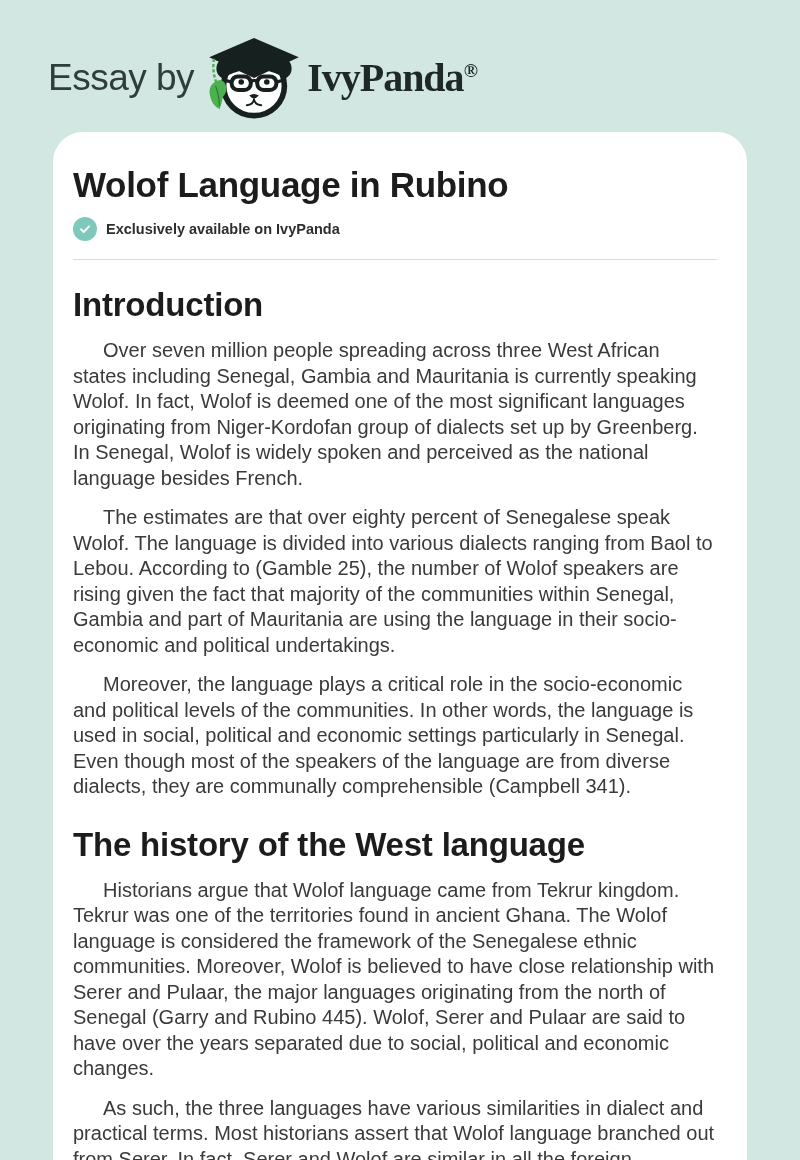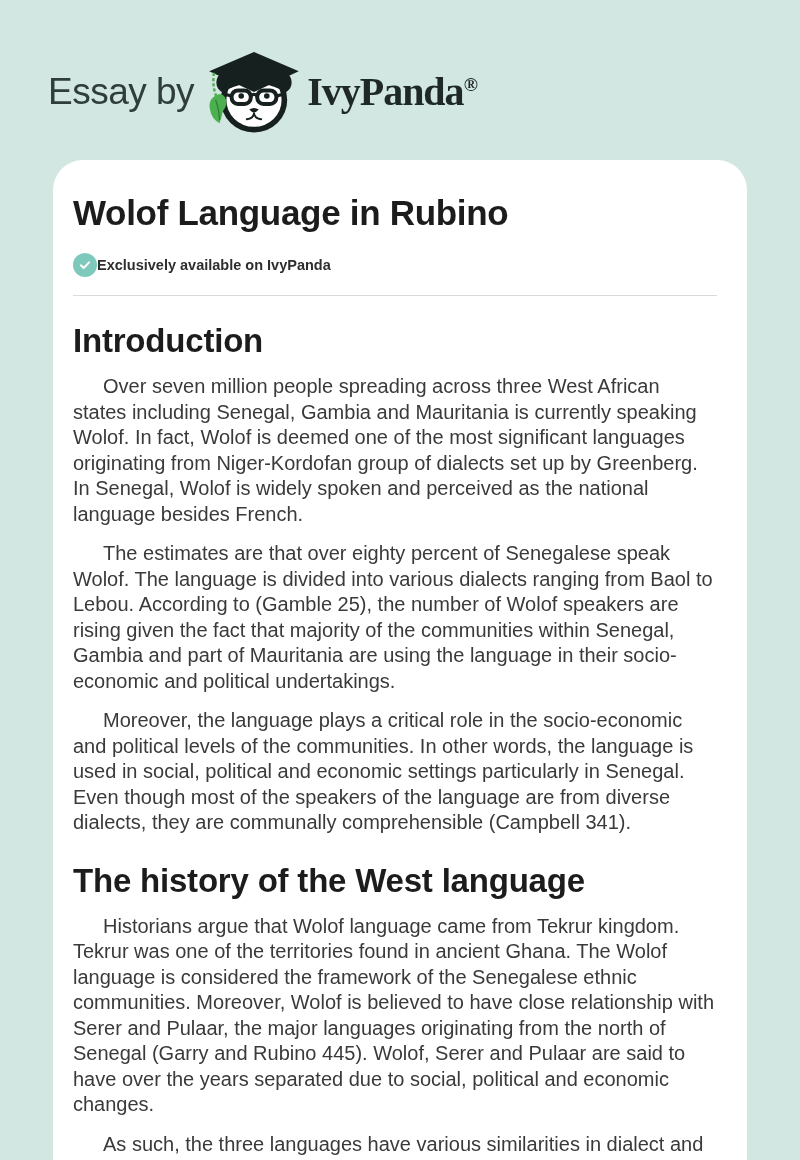--- a/index.html
+++ b/index.html
@@ -7,21 +7,21 @@
   body {
     width: 800px;
     height: 1160px;
     background: #d2e6e2;
     font-family: "Liberation Sans", sans-serif;
     overflow: hidden;
   }
 
   
   .site-header {
-    height: 160px;
+    height: 132px;
     display: flex;
     align-items: center;
     padding: 24px 0 0 48px;
   }
   .essay-by {
     font-size: 37px;
     letter-spacing: -0.5px;
     color: #2f3d3b;
   }
   .logo-group {
@@ -56,22 +56,22 @@
   .essay-title {
     margin: 0;
     font-size: 35px;
     font-weight: 700;
     letter-spacing: -0.3px;
     color: #1c1c1c;
   }
   .avail-row {
     display: flex;
     align-items: center;
-    gap: 0;
-    margin-top: 20px;
+    gap: 9px;
+    margin-top: 12px;
   }
   .check-badge {
     width: 24px;
     height: 24px;
     border-radius: 50%;
     background: #7fc9bc;
     display: flex;
     align-items: center;
     justify-content: center;
     flex: none;

